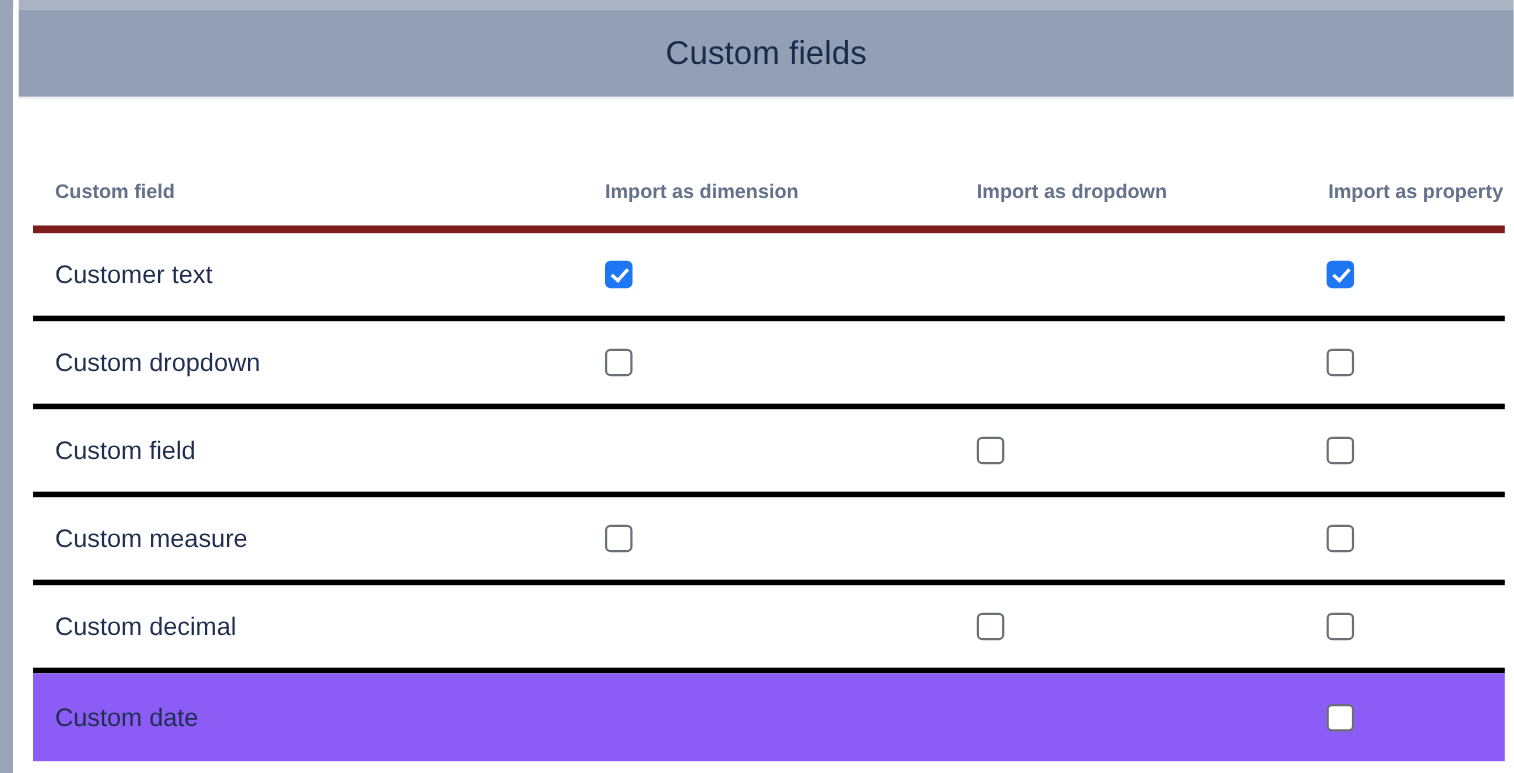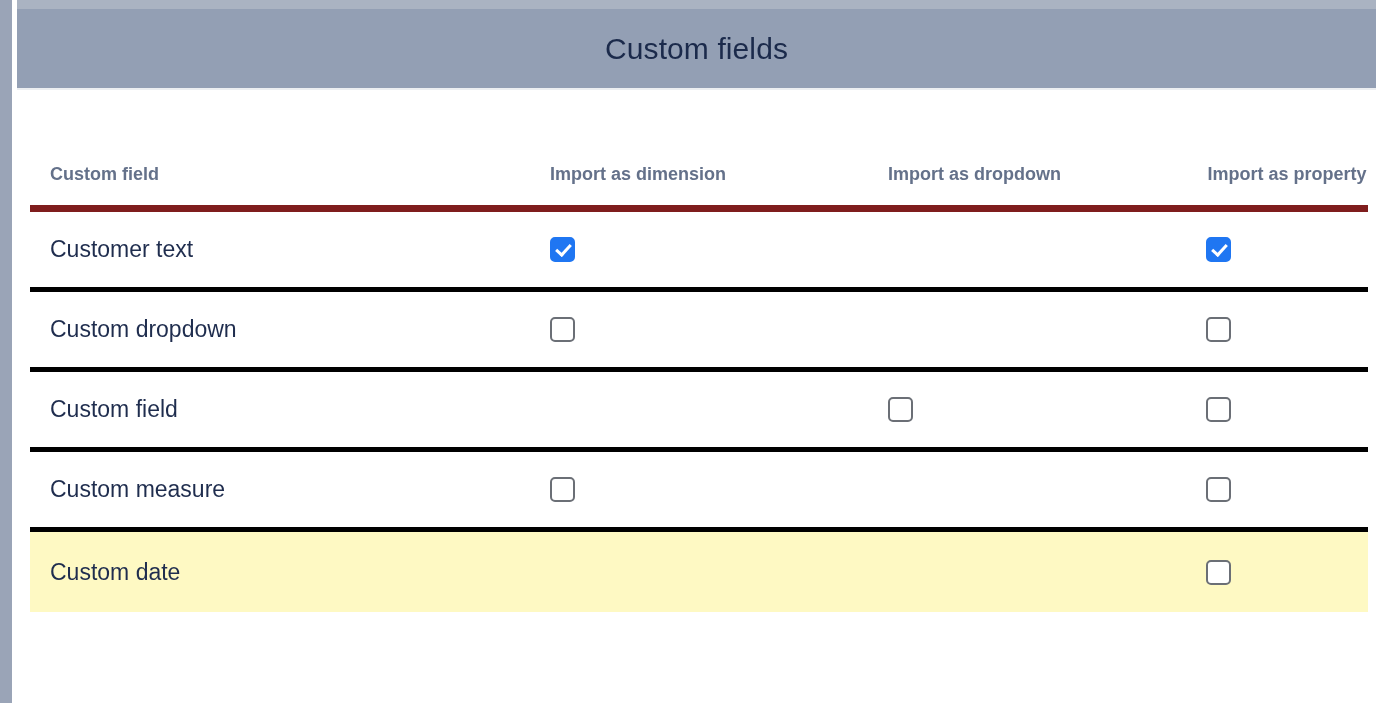--- a/index.html
+++ b/index.html
@@ -106,21 +106,21 @@
   .th-dim    { width: 338px; }
   .th-meas   { width: 318px; }
   .th-prop   { width: 162px; text-align: center; }
 
   .row {
     display: flex;
     align-items: center;
     height: 80px;
     border-bottom: 5px solid #000000;
   }
-  .row.tinted { background: #fef9c3; justify-content: space-between; }
+  .row.tinted { background: #8b5cf6; justify-content: space-between; }
   .row:last-child { border-bottom: none; }
 
   .cell-name {
     width: 520px;
     padding-left: 20px;
     font-size: 23px;
     font-weight: 400;
     color: #1f2d4e;
     line-height: 1;
     white-space: nowrap;
@@ -205,20 +205,26 @@
           <div class="cell-dim"><span class="cbox-empty"></span></div>
           <div class="cell-meas"><span class="cbox off" role="checkbox" aria-checked="false"></span></div>
           <div class="cell-prop"><span class="cbox off" role="checkbox" aria-checked="false"></span></div>
         </div>
         <div class="row">
           <div class="cell-name">Custom measure</div>
           <div class="cell-dim"><span class="cbox off" role="checkbox" aria-checked="false"></span></div>
           <div class="cell-meas"><span class="cbox-empty"></span></div>
           <div class="cell-prop"><span class="cbox off" role="checkbox" aria-checked="false"></span></div>
         </div>
+        <div class="row">
+          <div class="cell-name">Custom decimal</div>
+          <div class="cell-dim"><span class="cbox-empty"></span></div>
+          <div class="cell-meas"><span class="cbox off" role="checkbox" aria-checked="false"></span></div>
+          <div class="cell-prop"><span class="cbox off" role="checkbox" aria-checked="false"></span></div>
+        </div>
         <div class="row tinted">
           <div class="cell-name">Custom date</div>
           <div class="cell-dim"><span class="cbox-empty"></span></div>
           <div class="cell-meas"><span class="cbox-empty"></span></div>
           <div class="cell-prop"><span class="cbox off" role="checkbox" aria-checked="false"></span></div>
         </div>
       </div>
 
   </div>
 

